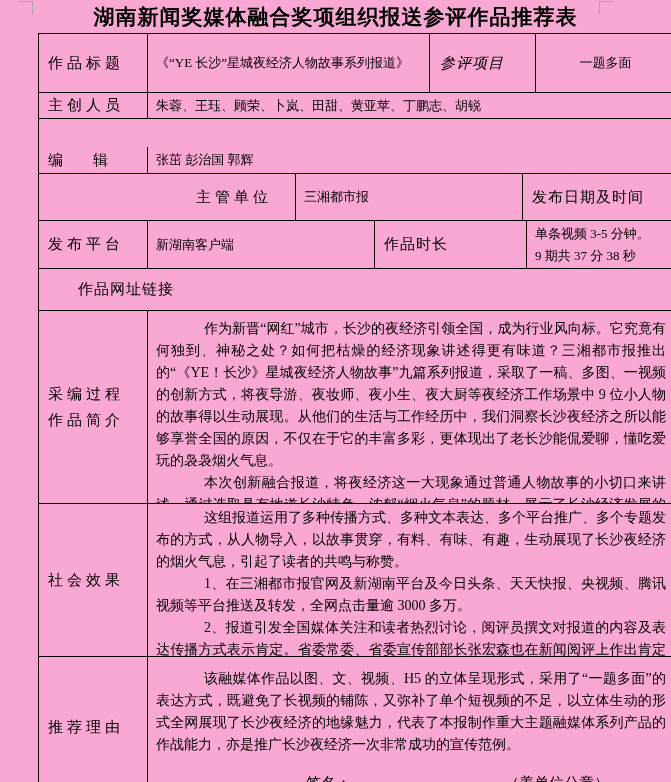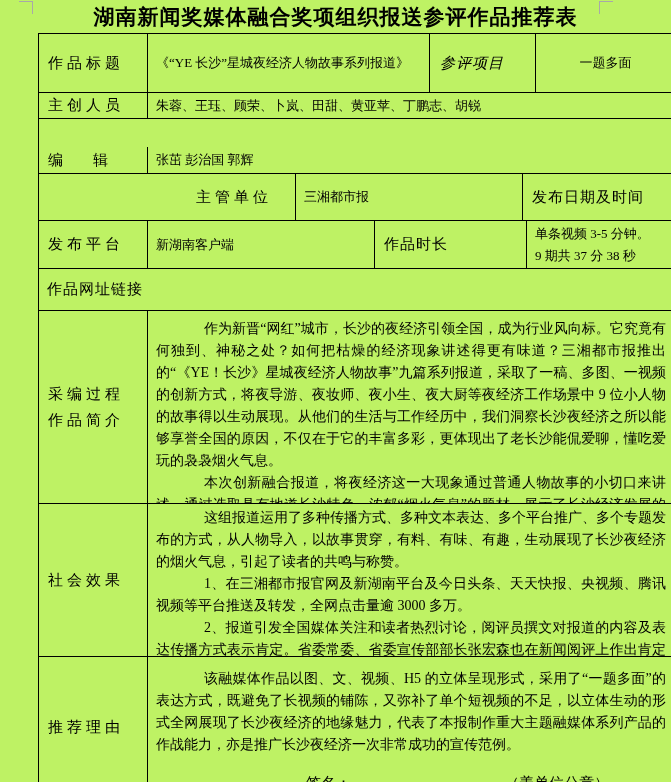--- a/index.html
+++ b/index.html
@@ -1,19 +1,19 @@
 <!DOCTYPE html>
 <html><head>
 <meta charset="utf-8">
 <style>
   html,body{margin:0;padding:0;background:#fff;}
   .page{
     position:relative;
     width:671px;height:782px;
-    background:#bef264;color:#000;
+    background:#f9a8d4;color:#000;
     font-family:"Liberation Serif","DejaVu Serif",serif;
     overflow:hidden;
   }
   .margin-mark{position:absolute;width:13px;height:12px;}
   .mark-tl{left:19px;top:1px;border-top:1px solid #a8a8a8;border-right:1px solid #a8a8a8;}
   .mark-tr{left:599px;top:1px;border-top:1px solid #a8a8a8;border-left:1px solid #a8a8a8;}
   .title{
     position:absolute;top:3px;left:0;width:100%;
     text-align:center;font-weight:bold;font-size:21px;
     font-family:"Liberation Sans","DejaVu Sans",sans-serif;
@@ -94,21 +94,21 @@
 
     <div class="tr" style="height:48px;">
       <div class="td label-cell ls4">发布平台</div>
       <div class="td value-cell w227">新湖南客户端</div>
       <div class="td label-cell ls1 w152">作品时长</div>
       <div class="td value-cell w148" style="white-space:pre-line;line-height:22px;">单条视频 3-5 分钟。
 9 期共 37 分 38 秒</div>
     </div>
 
     <div class="tr" style="height:42px;">
-      <div class="td label-cell ls1" style="padding-left:8px;">作品网址链接</div>
+      <div class="td label-cell ls1" style="padding-left:8px;margin-left:31px;">作品网址链接</div>
     </div>
 
     <div class="tr" style="height:193px;">
       <div class="td label-cell ls4 prelines">采编过程
 作品简介</div>
       <div class="td body-cell wrest" style="padding-top:7px;">
         <p class="para">作为新晋“网红”城市，长沙的夜经济引领全国，成为行业风向标。它究竟有何独到、神秘之处？如何把枯燥的经济现象讲述得更有味道？三湘都市报推出的“《YE！长沙》星城夜经济人物故事”九篇系列报道，采取了一稿、多图、一视频的创新方式，将夜导游、夜妆师、夜小生、夜大厨等夜经济工作场景中 9 位小人物的故事得以生动展现。从他们的生活与工作经历中，我们洞察长沙夜经济之所以能够享誉全国的原因，不仅在于它的丰富多彩，更体现出了老长沙能侃爱聊，懂吃爱玩的袅袅烟火气息。</p>
         <p class="para">本次创新融合报道，将夜经济这一大现象通过普通人物故事的小切口来讲述，通过选取具有地道长沙特色、浓郁“烟火气息”的题材，展示了长沙经济发展的新内涵，尝试了经济报道的表达新方式，是一次十分有益的创新。</p>
       </div>
     </div>

